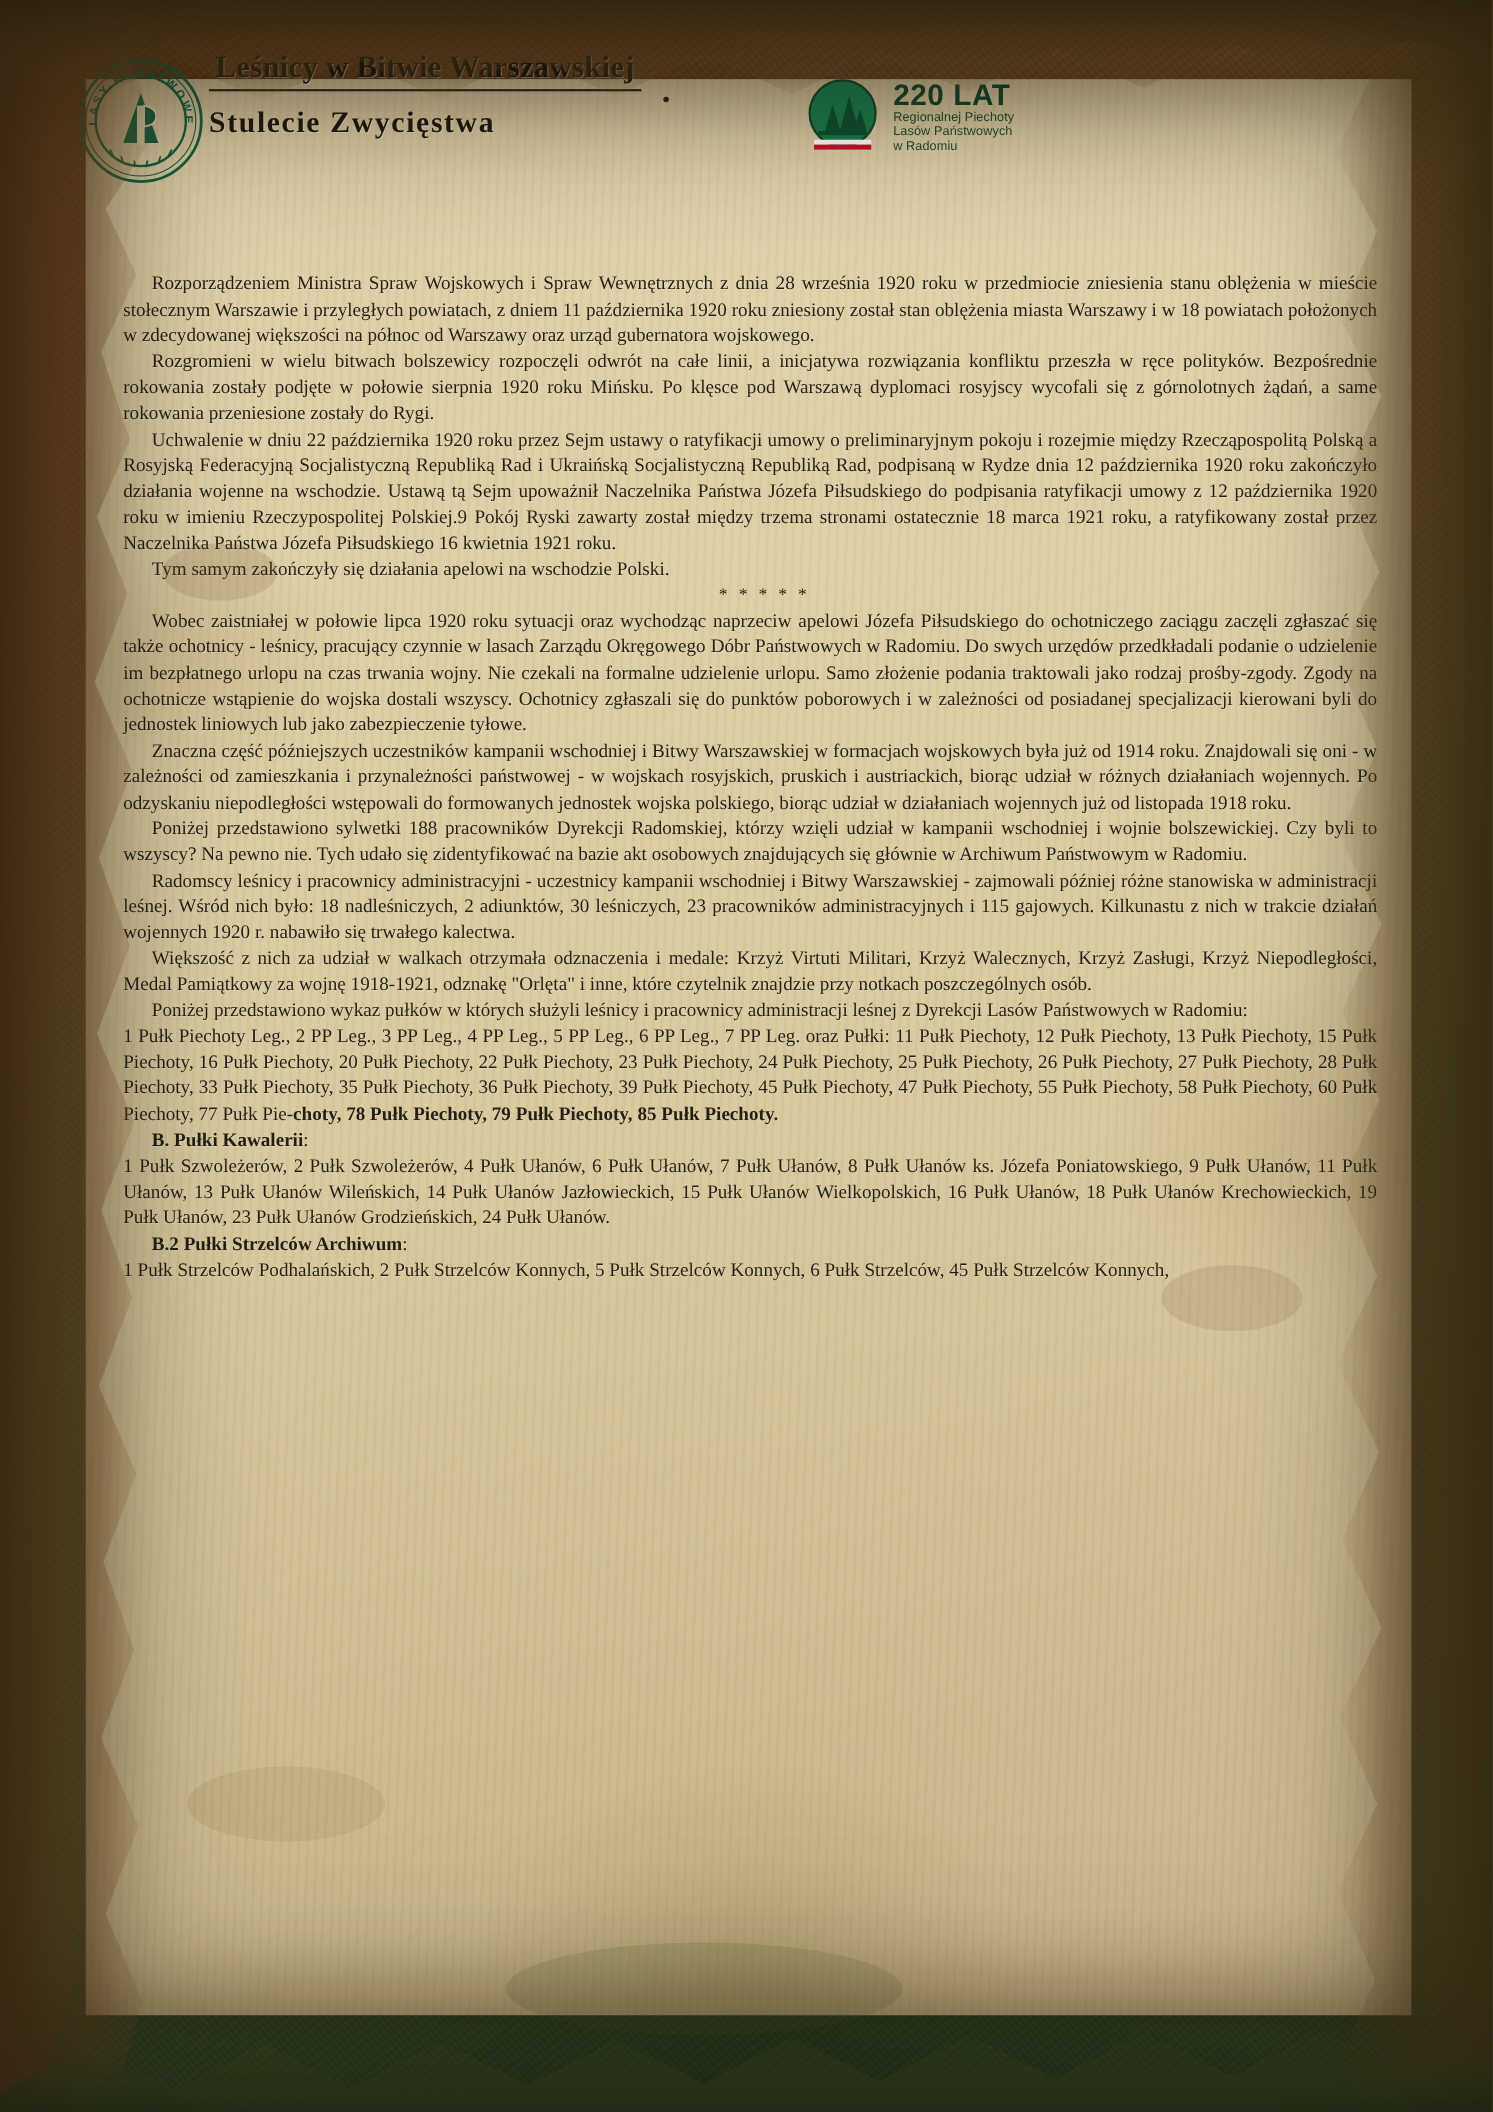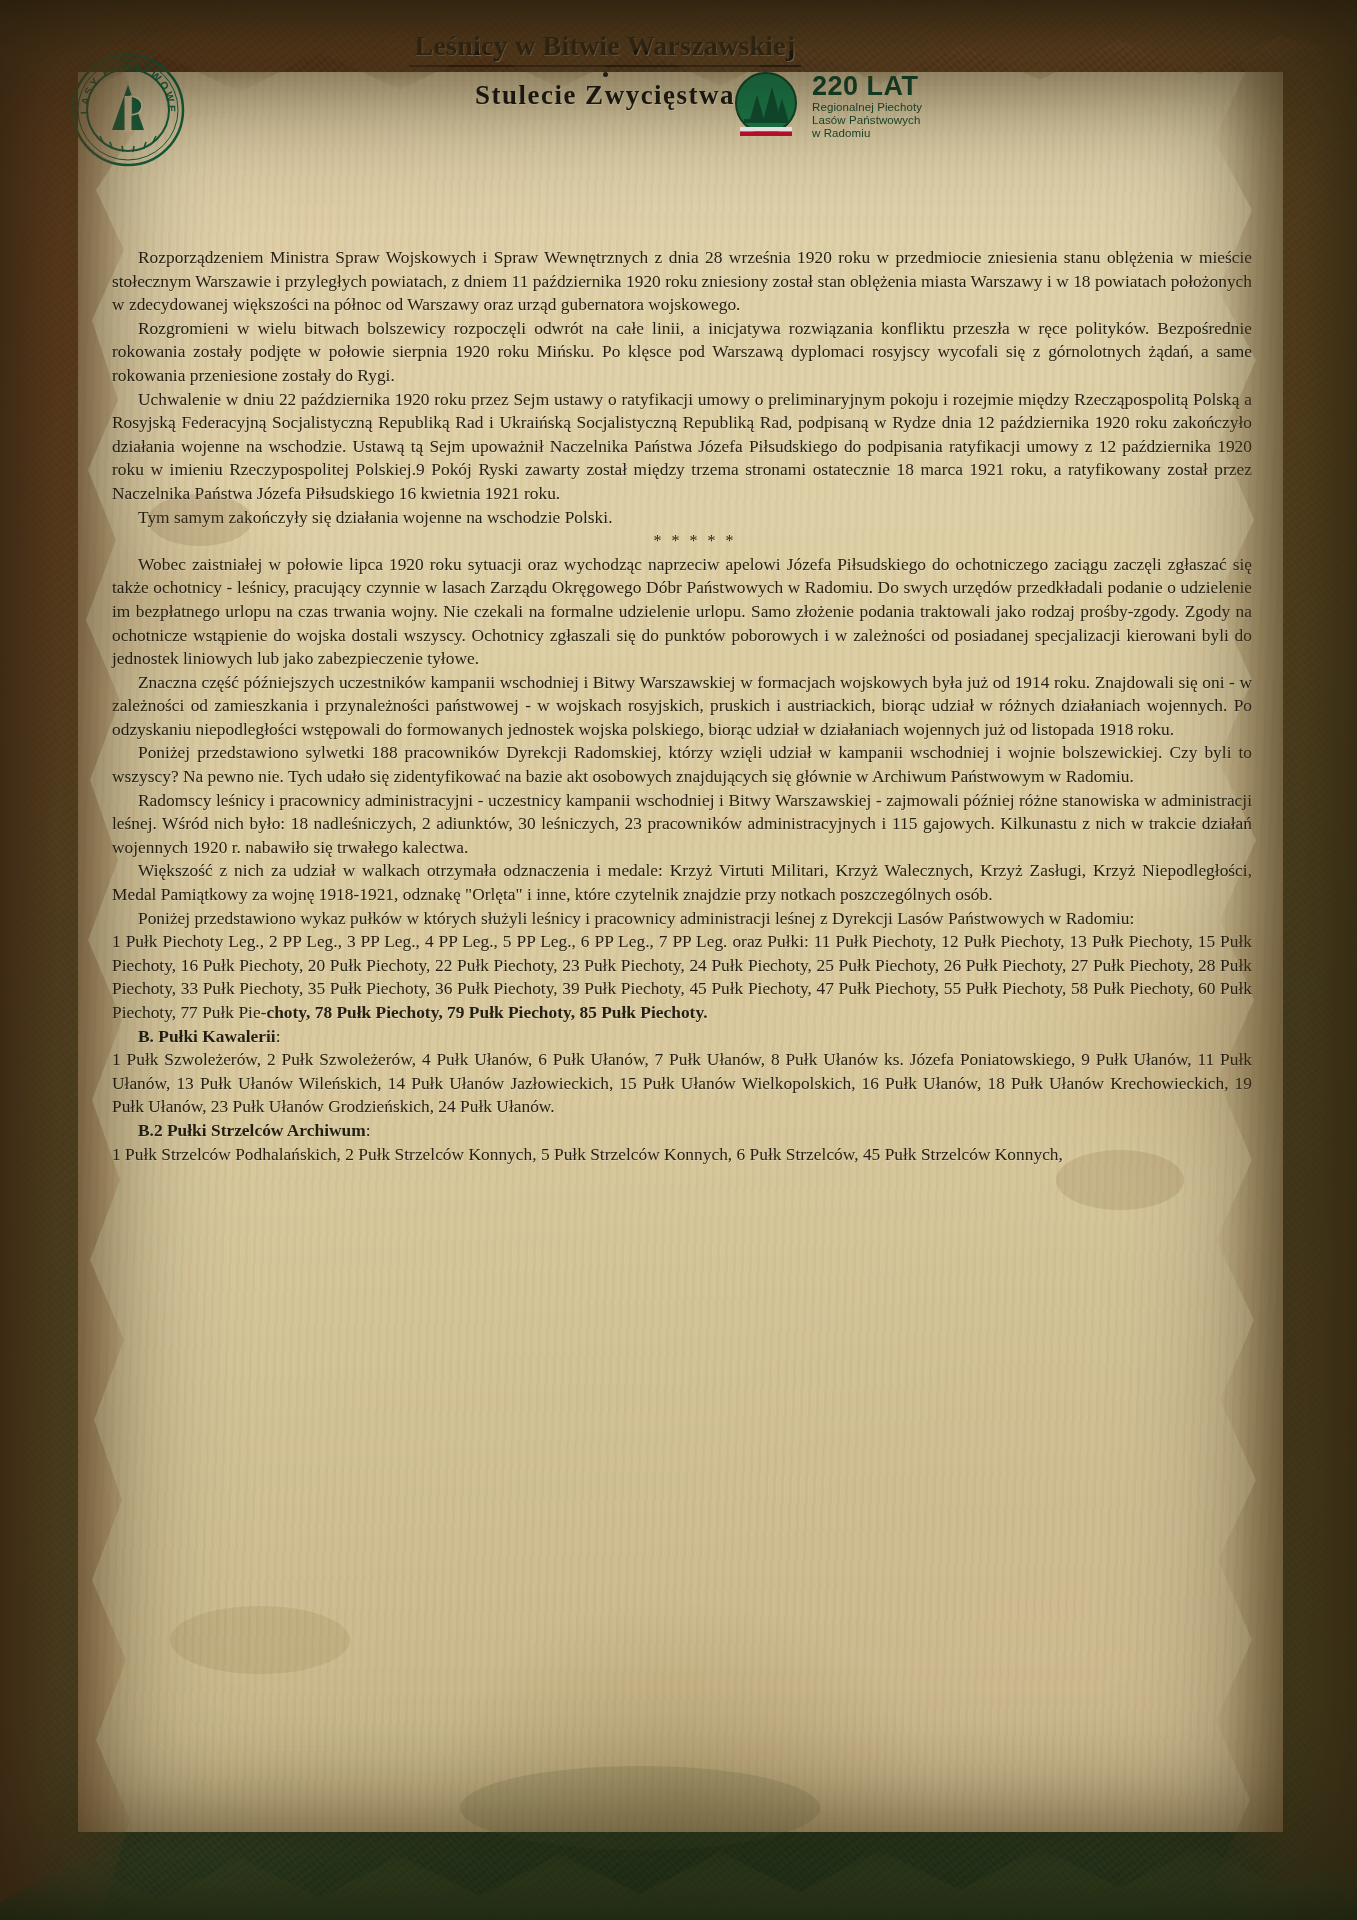--- a/index.html
+++ b/index.html
@@ -90,22 +90,22 @@
   .header {
     position: absolute;
     left: 0; right: 0; top: 26px;
     height: 140px;
     z-index: 3;
   }
   .title-block {
     position: absolute;
     left: 190px;
     width: 830px;
-    top: 4px;
-    text-align: center;
+    top: 20px;
+    text-align: left;
   }
   .title-main {
     font-family: "Liberation Serif", serif;
     font-weight: bold;
     font-size: 28px;
     letter-spacing: 0.2px;
     color: #1d1a12;
     text-shadow: 1px 1px 0 rgba(255,250,225,0.35);
     border-bottom: 2px solid #2a2519;
     display: inline-block;
@@ -292,21 +292,21 @@
         <div class="lat-lines">Lasów Państwowych</div>
         <div class="lat-lines">w Radomiu</div>
       </div>
     </div>
   </div>
 
   <div class="content">
     <p>Rozporządzeniem Ministra Spraw Wojskowych i Spraw Wewnętrznych z dnia 28 września 1920 roku w przedmiocie zniesienia stanu oblężenia w mieście stołecznym Warszawie i przyległych powiatach, z dniem 11 października 1920 roku zniesiony został stan oblężenia miasta Warszawy i w 18 powiatach położonych w zdecydowanej większości na północ od Warszawy oraz urząd gubernatora wojskowego.</p>
     <p>Rozgromieni w wielu bitwach bolszewicy rozpoczęli odwrót na całe linii, a inicjatywa rozwiązania konfliktu przeszła w ręce polityków. Bezpośrednie rokowania zostały podjęte w połowie sierpnia 1920 roku Mińsku. Po klęsce pod Warszawą dyplomaci rosyjscy wycofali się z górnolotnych żądań, a same rokowania przeniesione zostały do Rygi.</p>
     <p>Uchwalenie w dniu 22 października 1920 roku przez Sejm ustawy o ratyfikacji umowy o preliminaryjnym pokoju i rozejmie między Rzecząpospolitą Polską a Rosyjską Federacyjną Socjalistyczną Republiką Rad i Ukraińską Socjalistyczną Republiką Rad, podpisaną w Rydze dnia 12 października 1920 roku zakończyło działania wojenne na wschodzie. Ustawą tą Sejm upoważnił Naczelnika Państwa Józefa Piłsudskiego do podpisania ratyfikacji umowy z 12 października 1920 roku w imieniu Rzeczypospolitej Polskiej.9 Pokój Ryski zawarty został między trzema stronami ostatecznie 18 marca 1921 roku, a ratyfikowany został przez Naczelnika Państwa Józefa Piłsudskiego 16 kwietnia 1921 roku.</p>
-    <p>Tym samym zakończyły się działania wojenne na wschodzie Polski.</p>
+    <p>Tym samym zakończyły się działania apelowi na wschodzie Polski.</p>
     <p class="stars">* * * * *</p>
     <p>Wobec zaistniałej w połowie lipca 1920 roku sytuacji oraz wychodząc naprzeciw apelowi Józefa Piłsudskiego do ochotniczego zaciągu zaczęli zgłaszać się także ochotnicy - leśnicy, pracujący czynnie w lasach Zarządu Okręgowego Dóbr Państwowych w Radomiu. Do swych urzędów przedkładali podanie o udzielenie im bezpłatnego urlopu na czas trwania wojny. Nie czekali na formalne udzielenie urlopu. Samo złożenie podania traktowali jako rodzaj prośby-zgody. Zgody na ochotnicze wstąpienie do wojska dostali wszyscy. Ochotnicy zgłaszali się do punktów poborowych i w zależności od posiadanej specjalizacji kierowani byli do jednostek liniowych lub jako zabezpieczenie tyłowe.</p>
     <p>Znaczna część późniejszych uczestników kampanii wschodniej i Bitwy Warszawskiej w formacjach wojskowych była już od 1914 roku. Znajdowali się oni - w zależności od zamieszkania i przynależności państwowej - w wojskach rosyjskich, pruskich i austriackich, biorąc udział w różnych działaniach wojennych. Po odzyskaniu niepodległości wstępowali do formowanych jednostek wojska polskiego, biorąc udział w działaniach wojennych już od listopada 1918 roku.</p>
     <p>Poniżej przedstawiono sylwetki 188 pracowników Dyrekcji Radomskiej, którzy wzięli udział w kampanii wschodniej i wojnie bolszewickiej. Czy byli to wszyscy? Na pewno nie. Tych udało się zidentyfikować na bazie akt osobowych znajdujących się głównie w Archiwum Państwowym w Radomiu.</p>
     <p>Radomscy leśnicy i pracownicy administracyjni - uczestnicy kampanii wschodniej i Bitwy Warszawskiej - zajmowali później różne stanowiska w administracji leśnej. Wśród nich było:  18 nadleśniczych, 2 adiunktów, 30 leśniczych, 23 pracowników administracyjnych i 115 gajowych. Kilkunastu z nich w trakcie działań wojennych 1920 r. nabawiło się trwałego kalectwa.</p>
     <p>Większość z nich za udział w walkach otrzymała odznaczenia i medale: Krzyż Virtuti Militari, Krzyż Walecznych, Krzyż Zasługi, Krzyż Niepodległości, Medal Pamiątkowy za wojnę 1918-1921, odznakę "Orlęta" i inne, które czytelnik znajdzie przy notkach poszczególnych osób.</p>
     <p>Poniżej przedstawiono wykaz pułków w których służyli leśnicy i pracownicy administracji leśnej z Dyrekcji Lasów Państwowych w Radomiu:</p>
 
     <p class="noindent"><span>1 Pułk Piechoty Leg., 2 PP Leg., 3 PP Leg., 4 PP Leg., 5 PP Leg., 6 PP Leg., 7 PP Leg. oraz Pułki: 11 Pułk Piechoty, 12 Pułk Piechoty, 13 Pułk Piechoty, 15 Pułk Piechoty, 16 Pułk Piechoty, 20 Pułk Piechoty, 22 Pułk Piechoty, 23 Pułk Piechoty, 24 Pułk Piechoty, 25 Pułk Piechoty, 26 Pułk Piechoty, 27 Pułk Piechoty, 28 Pułk Piechoty, 33 Pułk Piechoty, 35 Pułk Piechoty, 36 Pułk Piechoty, 39 Pułk Piechoty, 45 Pułk Piechoty, 47 Pułk Piechoty, 55 Pułk Piechoty,  58 Pułk Piechoty, 60 Pułk Piechoty, 77 Pułk Pie-</span><span class="b">choty, 78 Pułk Piechoty, 79 Pułk Piechoty, 85 Pułk Piechoty.</span></p>
 

